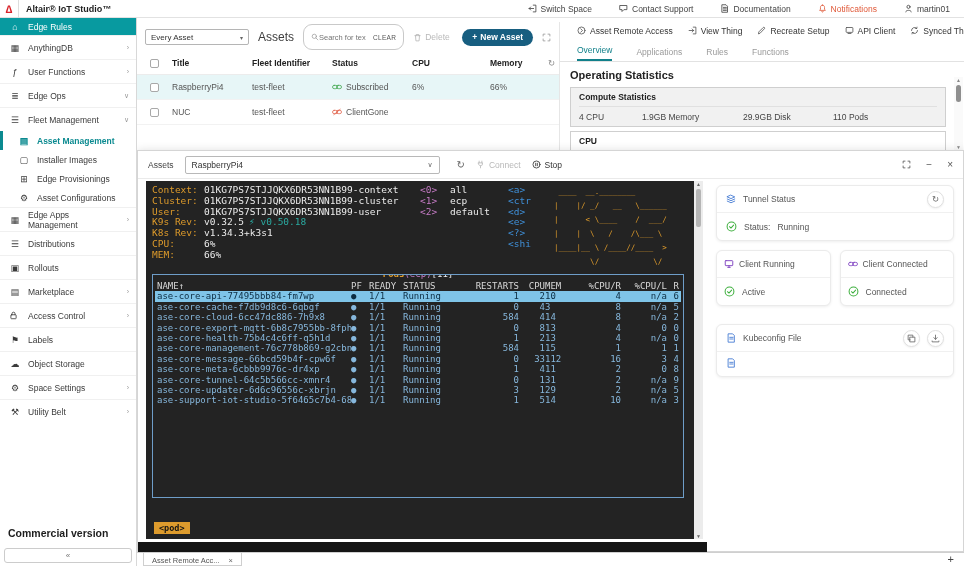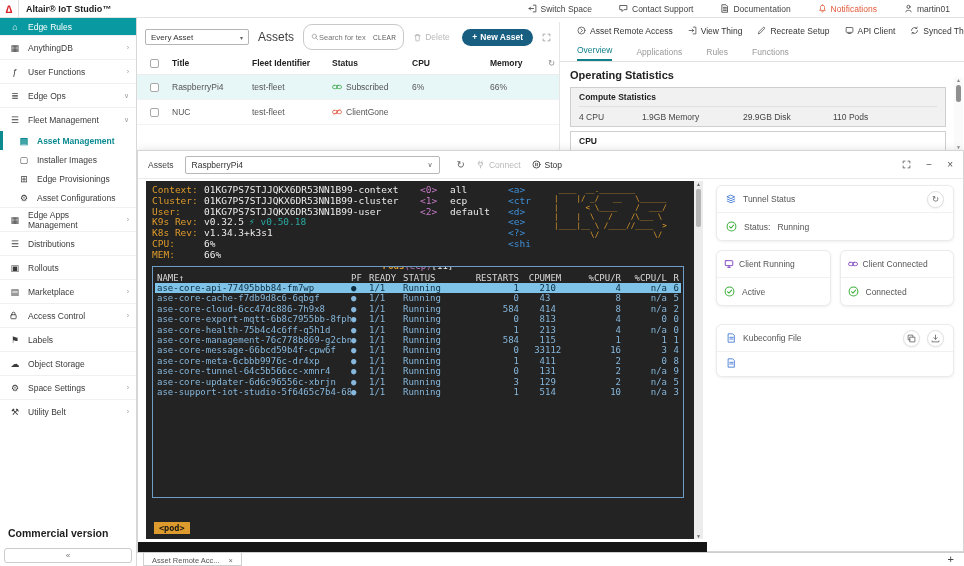--- a/index.html
+++ b/index.html
@@ -94,21 +94,21 @@
 .k9s-info{width:268px}
 .info-row{display:flex;white-space:nowrap}
 .info-label{color:#de9b2b;width:52px;flex:none}
 .info-value{color:#ececec}
 .info-extra{color:#2aa9a0;margin-left:5px}
 .k9s-ns{width:88px}
 .ns-row{display:flex;white-space:nowrap}
 .ns-key{color:#c47ac4;width:24px}
 .ns-name{color:#ececec;margin-left:6px}
 .k9s-keys{width:42px;color:#3f8fd7}
-.k9s-logo{flex:1;color:#de9b2b;font-family:"DejaVu Sans Mono",monospace;font-size:7.5px;line-height:9px;white-space:pre;padding-left:4px}
+.k9s-logo{flex:1;color:#de9b2b;font-family:"DejaVu Sans Mono",monospace;font-size:7.5px;line-height:14px;white-space:pre;padding-left:4px}
 .k9s-table{flex:1;border:1px solid #6e9dc8;margin:5px 8px 2px 0;position:relative;padding:6px 2px 0 2px;min-height:0;overflow:hidden}
 .k9s-table-title{position:absolute;top:-6px;left:50%;transform:translateX(-50%);background:#232323;padding:0 4px;font-size:9px;white-space:nowrap}
 .t-pods{color:#de9b2b;font-weight:bold}
 .t-ns{color:#c47ac4}
 .t-count{color:#ececec}
 .pod-header,.pod-row{display:flex;line-height:10.4px;font-size:9px;white-space:nowrap}
 .pod-header{color:#d8d8d8}
 .pod-row{color:#86b7dc}
 .pod-row.selected{background:#7fc4e8;color:#0c2d42}
 .pc-name{flex:1;padding-left:2px;overflow:hidden}

